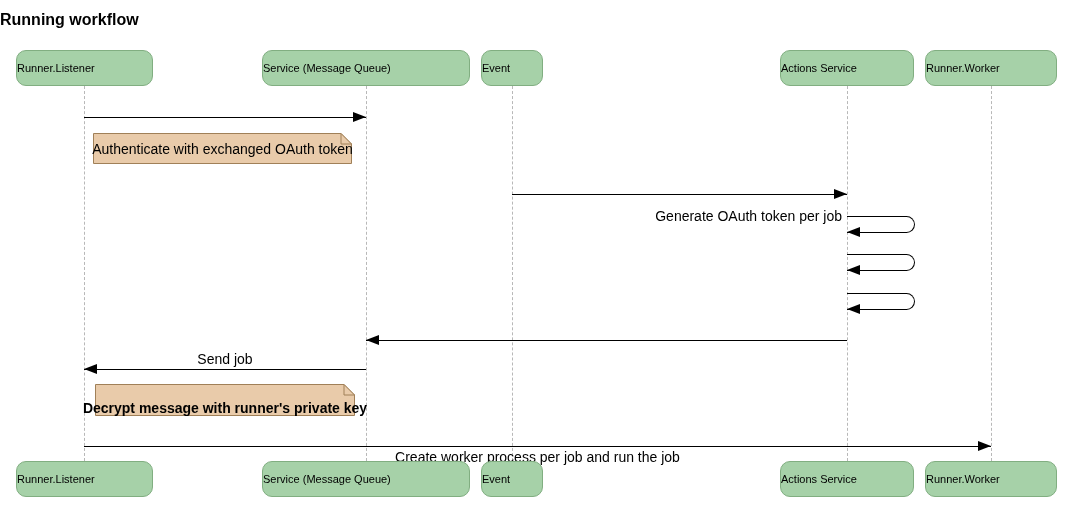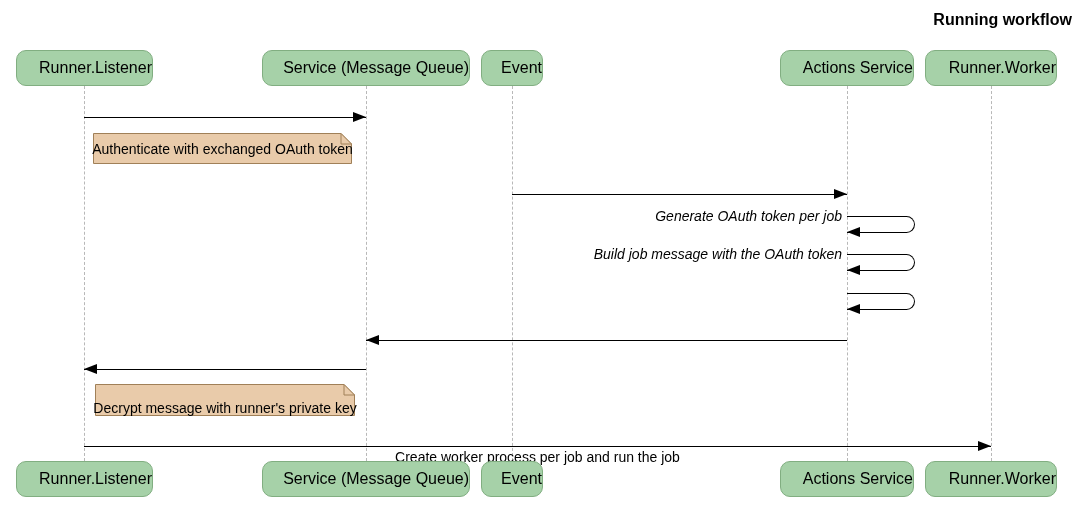--- a/index.html
+++ b/index.html
@@ -5,39 +5,39 @@
   html,body { margin:0; padding:0; background:#fff; }
   #diagram {
     position:relative; width:1072px; height:523px;
     background:var(--background,#fff);
     font-family:"Liberation Sans", sans-serif;
     color:var(--text,#000);
     overflow:hidden;
   }
   .title {
     position:absolute; top:12px; left:0; width:1072px;
-    text-align:right; font-size:16px; font-weight:bold; line-height:16px;
+    text-align:left; font-size:16px; font-weight:bold; line-height:16px;
   }
   .actor {
     position:absolute; height:36px; box-sizing:border-box;
     background:var(--actor_fill,#a6d1a8);
     border:1px solid var(--actor_border,#81ae81);
     border-radius:10px;
-    display:flex; align-items:center; justify-content:flex-end;
-    font-size:16px; white-space:nowrap;
+    display:flex; align-items:center; justify-content:flex-start;
+    font-size:11px; white-space:nowrap;
   }
   .lifeline {
     position:absolute; top:86px; height:375px; width:0;
     border-left:1px dashed var(--lifeline,#b8b8b8);
   }
   .msg-label {
     position:absolute; height:16px; line-height:16px;
     font-size:14px; text-align:center; white-space:nowrap;
   }
-  .msg-label.right { text-align:right;font-style:italic; }
+  .msg-label.right { text-align:right; }
   .msg-line {
     position:absolute; height:0;
     border-top:1px solid var(--arrow,#000);
   }
   .arrow-right {
     position:absolute; width:0; height:0;
     border-top:5px solid transparent; border-bottom:5px solid transparent;
     border-left:13px solid var(--arrow,#000);
   }
   .arrow-left {
@@ -100,34 +100,34 @@
     <div class="note-label">Authenticate with exchanged OAuth token</div>
   </div>
 
   <div class="msg-line" style="left:512px; top:194px; width:335px;"></div>
   <div class="arrow-right" style="left:834px; top:189px;"></div>
 
   <div class="msg-label right" style="left:432px; top:208px; width:410px;">Generate OAuth token per job</div>
   <div class="self-loop" style="left:847px; top:216px;"></div>
   <div class="arrow-left" style="left:847px; top:227px;"></div>
 
-  <div class="msg-label right" style="left:432px; top:246px; width:410px;">Build job message with the OAuth token</div>
   <div class="self-loop" style="left:847px; top:254px;"></div>
   <div class="arrow-left" style="left:847px; top:265px;"></div>
 
   <div class="self-loop" style="left:847px; top:293px;"></div>
   <div class="arrow-left" style="left:847px; top:304px;"></div>
 
   <div class="msg-line" style="left:366px; top:340px; width:481px;"></div>
   <div class="arrow-left" style="left:366px; top:335px;"></div>
 
+  <div class="msg-label" style="left:84px; top:351px; width:282px;">Send job</div>
   <div class="msg-line" style="left:84px; top:369px; width:282px;"></div>
   <div class="arrow-left" style="left:84px; top:364px;"></div>
 
-  <div class="note" style="left:95px; top:384px; width:260px; height:48px;">
+  <div class="note" style="left:95px; top:384px; width:260px; height:48px;font-weight:bold;">
     <svg width="260" height="32" viewBox="0 0 260 32">
       <path class="note-main" d="M0.5,0.5 L249,0.5 L259.5,11 L259.5,31.5 L0.5,31.5 Z"></path>
       <path class="note-fold" d="M249,0.5 L249,11 L259.5,11 Z"></path>
     </svg>
     <div class="note-label">Decrypt message with runner's private key</div>
   </div>
 
   <div class="msg-label" style="left:84px; top:428px; width:907px;margin-top:21px;">Create worker process per job and run the job</div>
   <div class="msg-line" style="left:84px; top:446px; width:907px;"></div>
   <div class="arrow-right" style="left:978px; top:441px;"></div>

